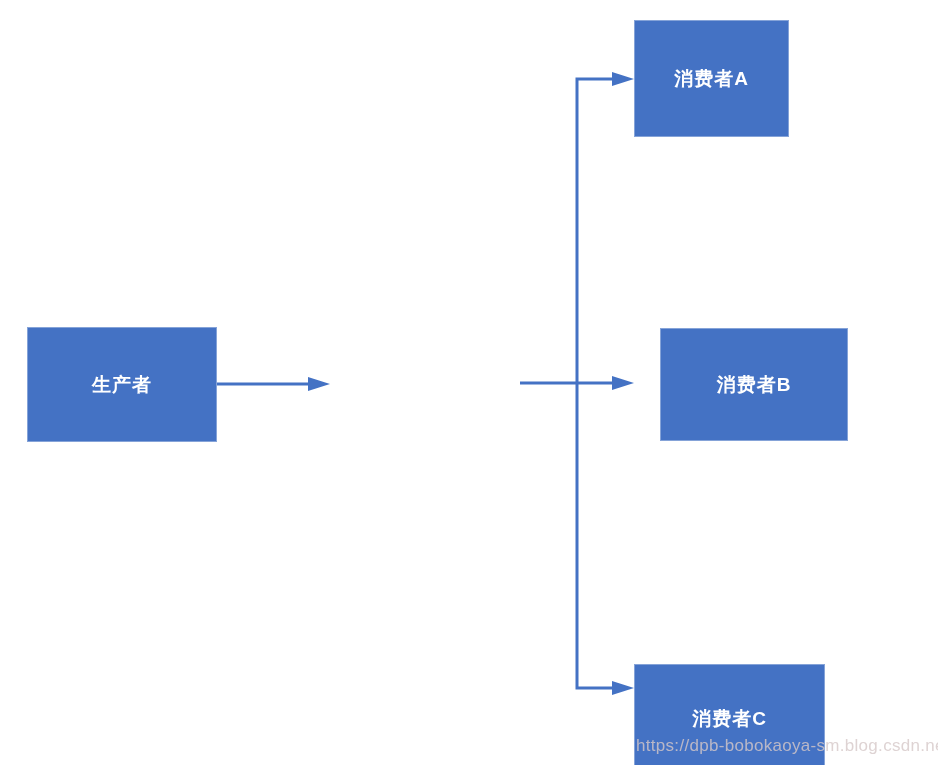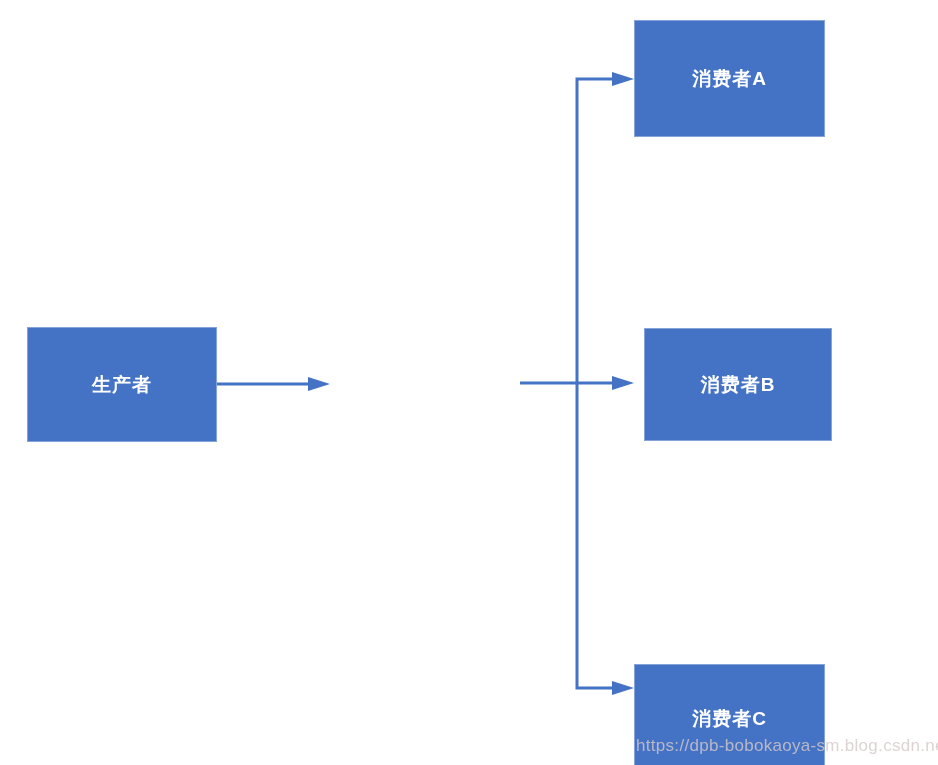--- a/index.html
+++ b/index.html
@@ -39,22 +39,22 @@
     font-size: 19px;
     letter-spacing: 1px;
     box-sizing: border-box;
     border: 1px solid rgba(255,255,255,0.35);
   }
   .node.blue   { background: var(--node-blue, #4472C4); }
   .node.orange { background: var(--node-orange, #ED7D31); }
 
   #node-producer   { left: 27px;  top: 327px; width: 190px; height: 115px; }
   #node-queue      { left: 330px; top: 328px; width: 190px; height: 113px; }
-  #node-consumer-a { left: 634px; top: 20px;  width: 191px; height: 117px; }
-  #node-consumer-b { left: 644px; top: 328px; width: 188px; height: 113px; }
+  #node-consumer-a { left: 634px; top: 20px;  width: 155px; height: 117px; }
+  #node-consumer-b { left: 660px; top: 328px; width: 188px; height: 113px; }
   #node-consumer-c { left: 634px; top: 664px; width: 191px; height: 110px; justify-content: center; }
 
   .watermark {
     position: absolute;
     left: 636px;
     top: 736px;
     font-size: 17px;
     line-height: 20px;
     letter-spacing: 0.3px;
     color: var(--watermark, #D6C8C8CC);

